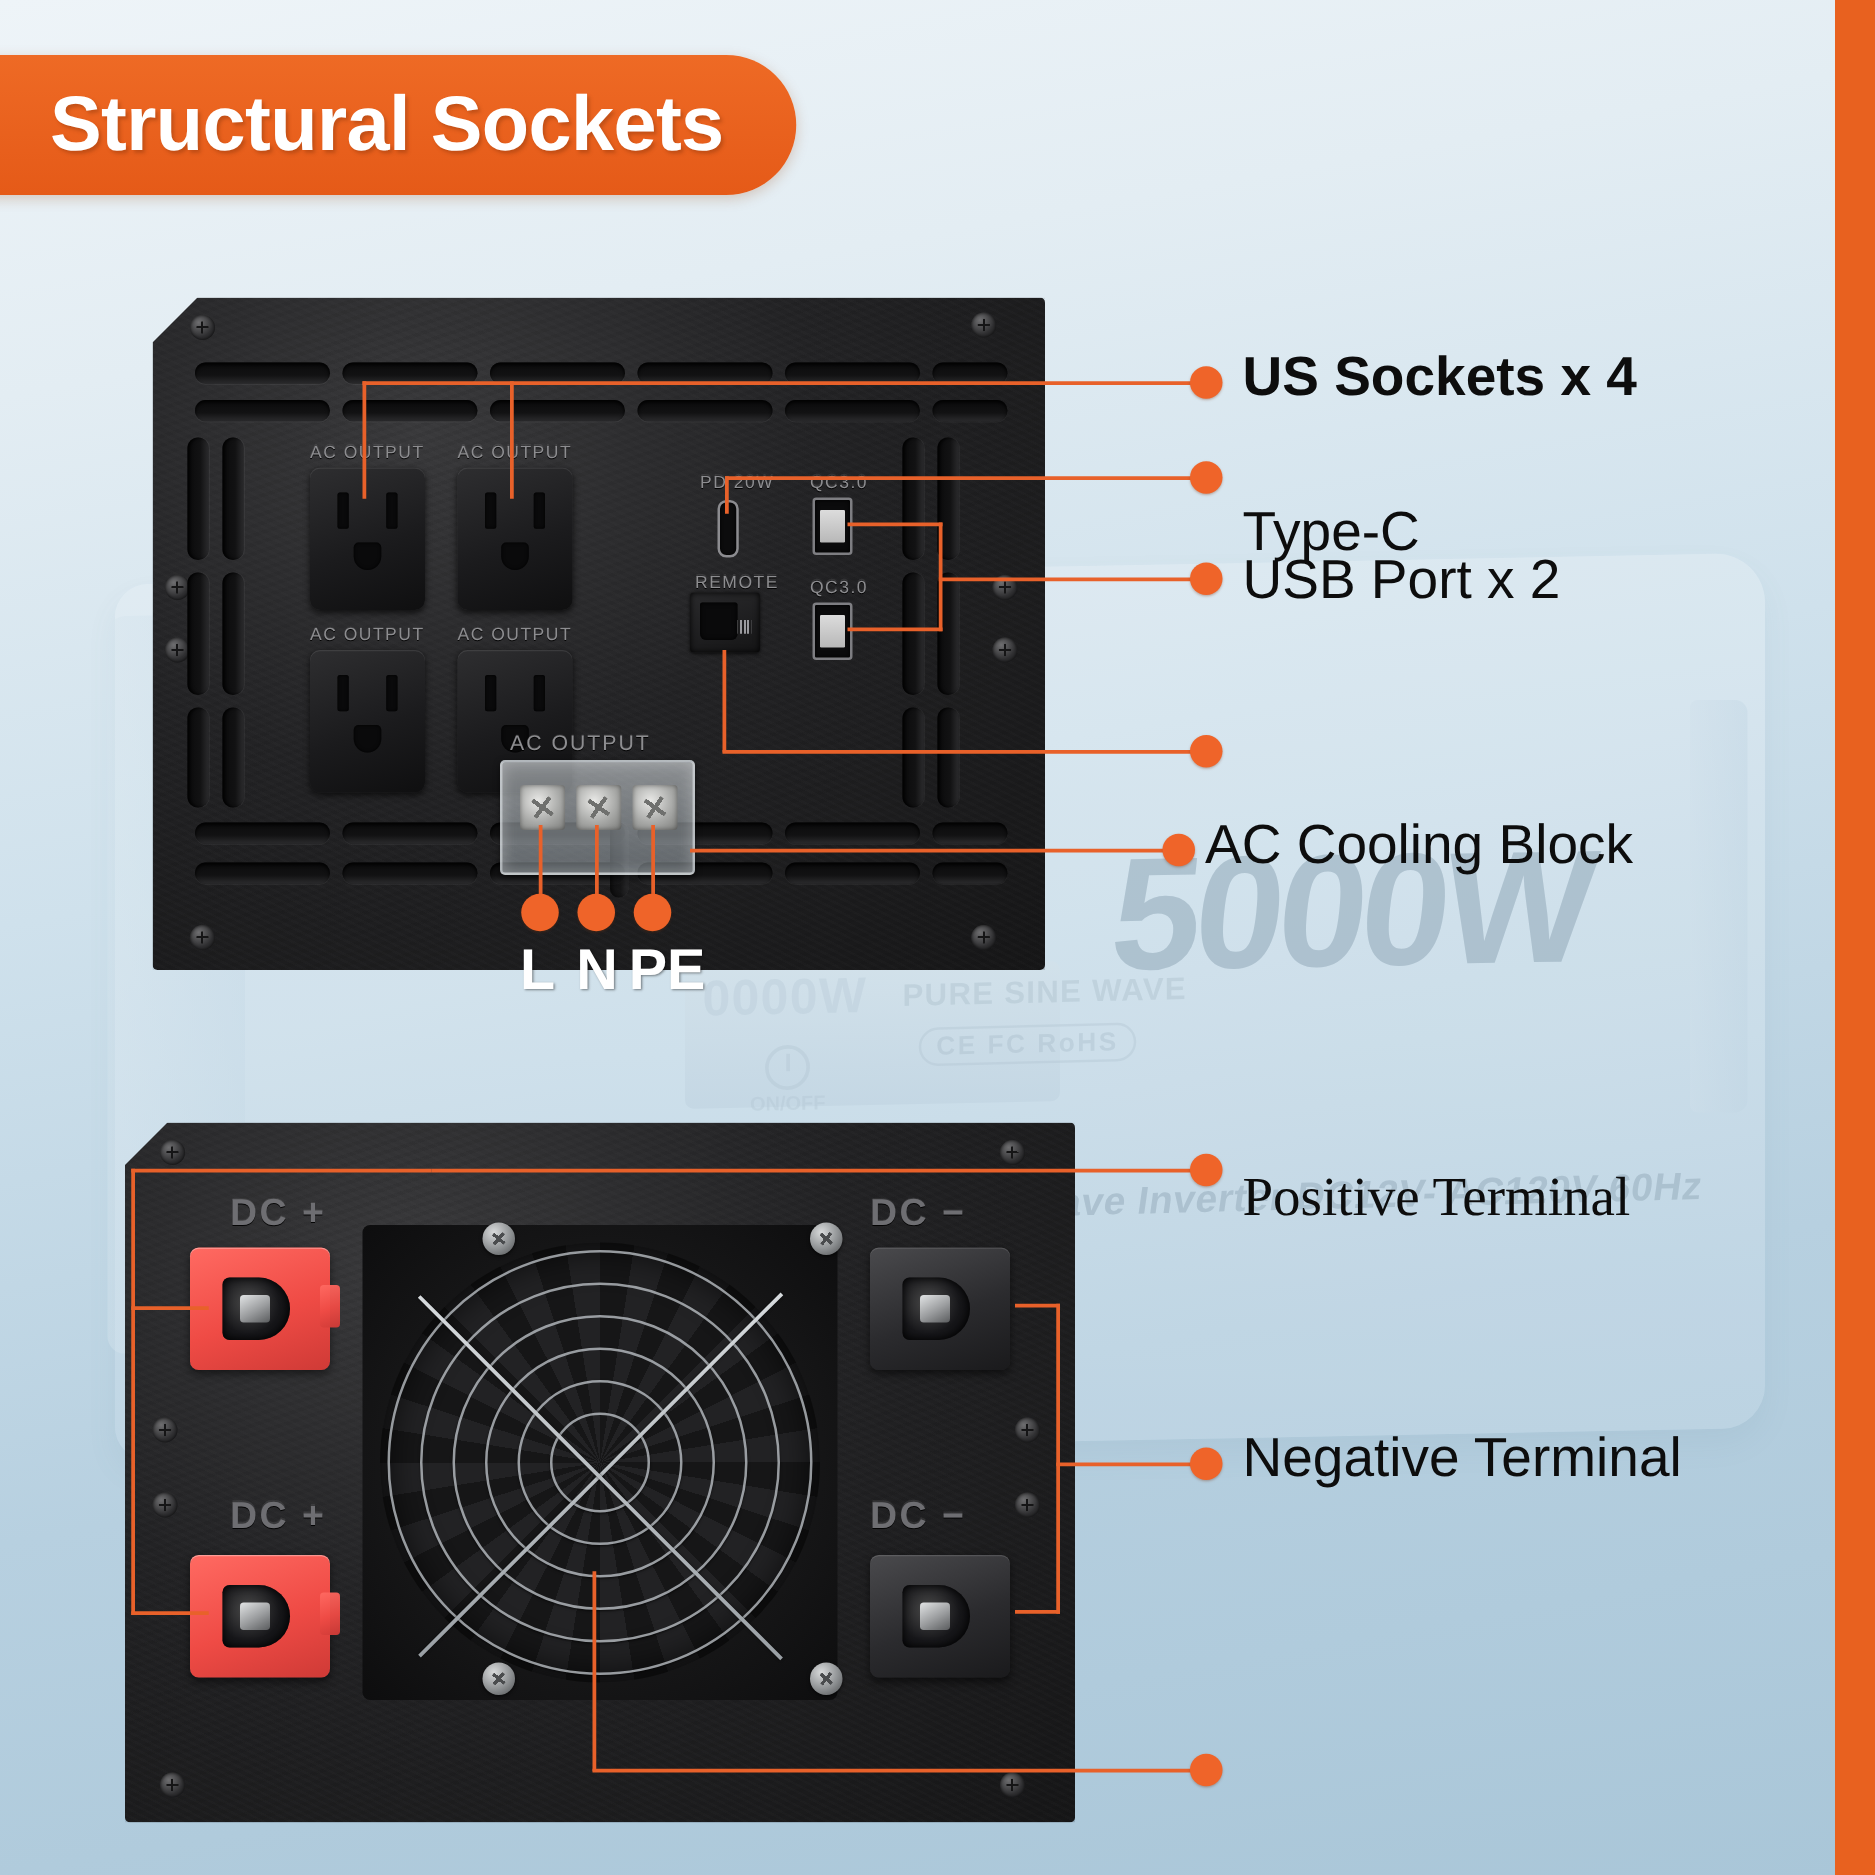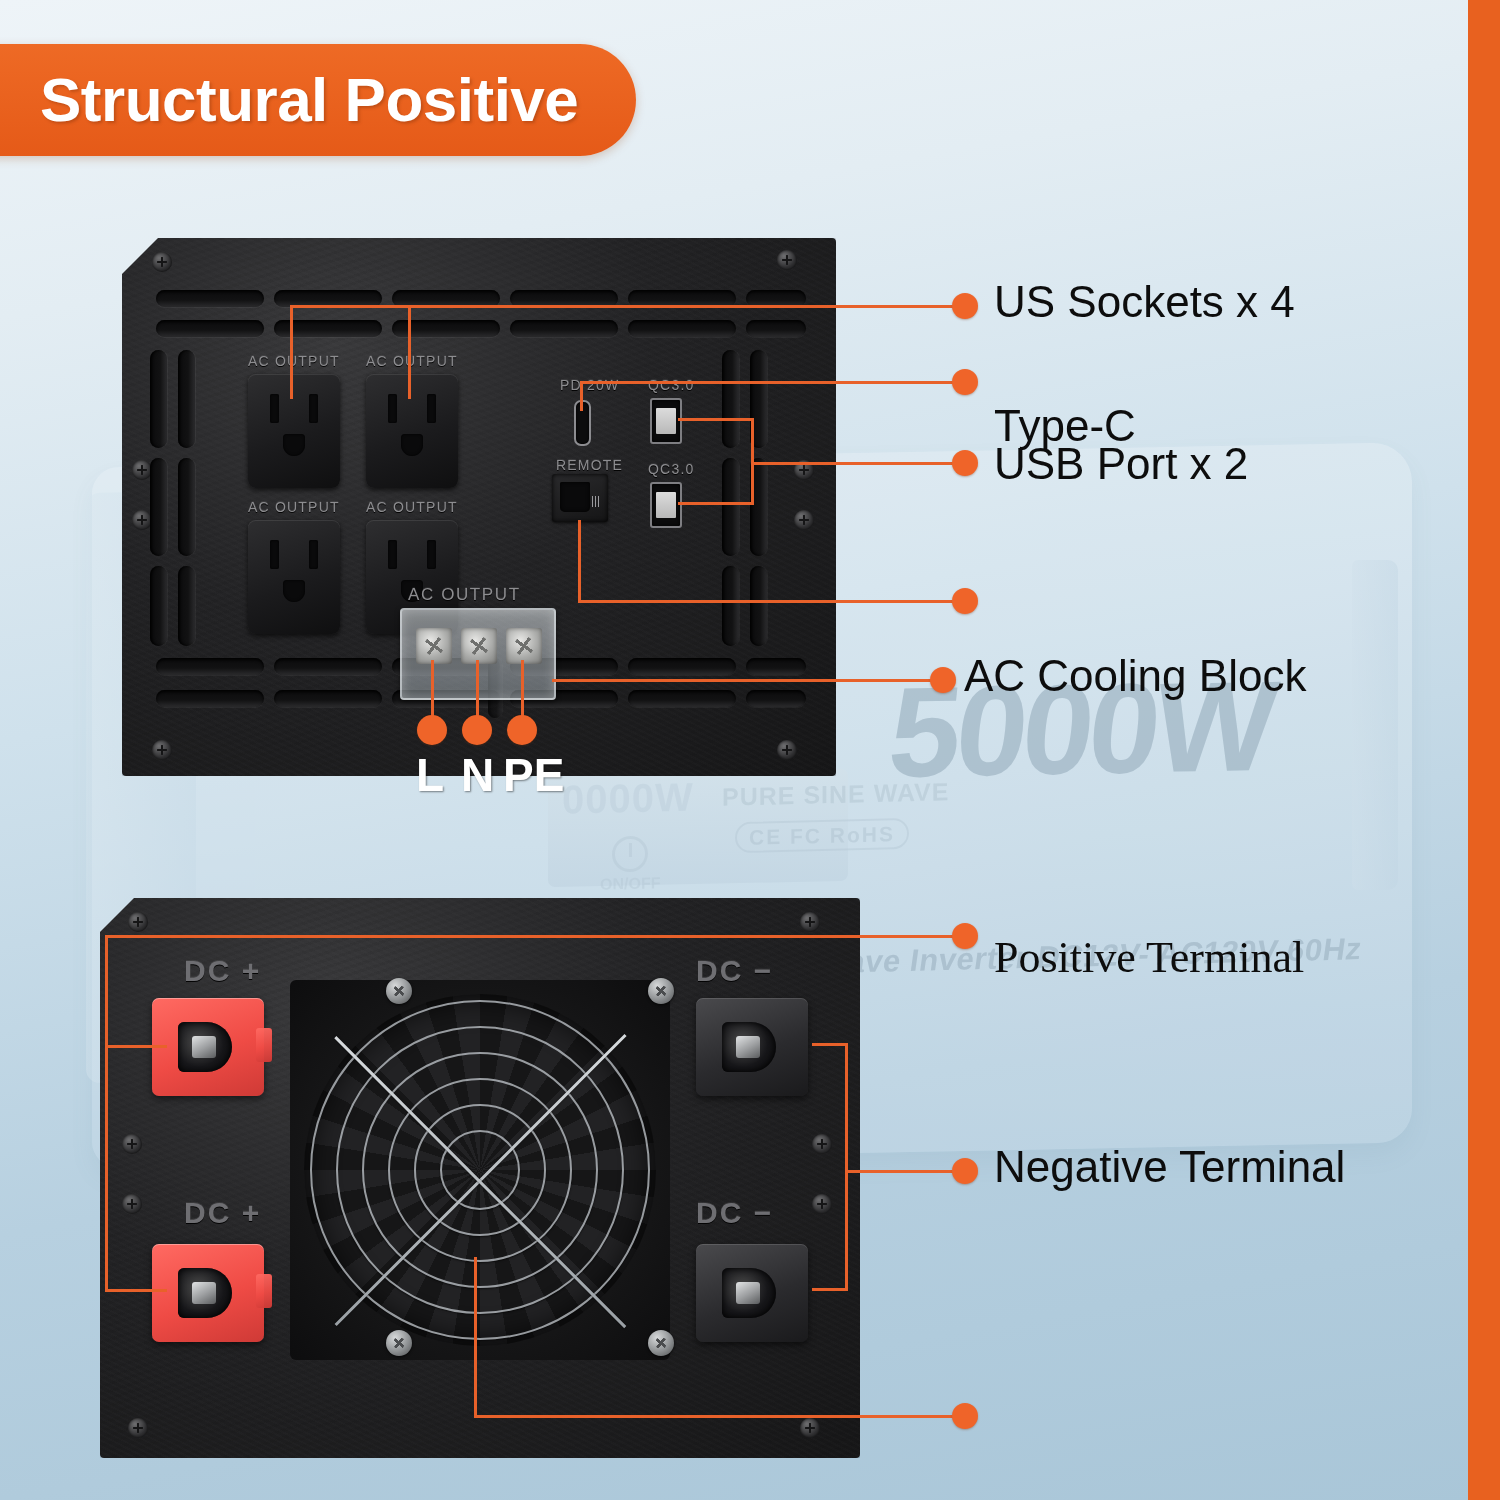--- a/index.html
+++ b/index.html
@@ -345,21 +345,21 @@
   <div class="ghost" id="ghost-onoff">
     <span class="pwr"></span>
     <span>ON/OFF</span>
   </div>
   <div class="ghost" id="ghost-5000w">5000W</div>
   <div class="ghost" id="ghost-tagline">Wave Inverter DC12V- AC120V 60Hz</div>
 
   <div id="right-rail"></div>
 
   <div id="title-banner">
-    <span>Structural Positive</span>
+    <span>Structural Sockets</span>
   </div>
 
   <div class="panel" id="panel-top">
 
     <div class="screw" style="left:30px;  top:14px;"></div>
     <div class="screw" style="left:655px; top:12px;"></div>
     <div class="screw" style="left:10px;  top:222px;"></div>
     <div class="screw" style="left:10px;  top:272px;"></div>
     <div class="screw" style="left:672px; top:222px;"></div>
     <div class="screw" style="left:672px; top:272px;"></div>
@@ -511,21 +511,21 @@
   </div>
   <div class="fan-screw" style="left:386px; top:978px;"></div>
   <div class="fan-screw" style="left:648px; top:978px;"></div>
   <div class="fan-screw" style="left:386px; top:1330px;"></div>
   <div class="fan-screw" style="left:648px; top:1330px;"></div>
 
   <div class="cline v" style="left:290px; top:305px; height:94px;"></div>
   <div class="cline v" style="left:408px; top:305px; height:94px;"></div>
   <div class="cline h" style="left:290px; top:305px; width:666px;"></div>
   <div class="dot" style="left:952px; top:293px;"></div>
-  <div class="label" style="left:994px; top:280px;">US Sockets x 4</div>
+  <div class="label" style="left:994px; top:280px;font-weight:bold;">US Sockets x 4</div>
 
   <div class="cline v" style="left:580px; top:381px; height:30px;"></div>
   <div class="cline h" style="left:580px; top:381px; width:376px;"></div>
   <div class="dot" style="left:952px; top:369px;"></div>
   <div class="label" style="left:994px; top:356px;margin-top:48px;">Type-C</div>
 
   <div class="cline h" style="left:678px; top:418px; width:76px;"></div>
   <div class="cline h" style="left:678px; top:502px; width:76px;"></div>
   <div class="cline v" style="left:751px; top:418px; height:87px;"></div>
   <div class="cline h" style="left:751px; top:462px; width:205px;"></div>

